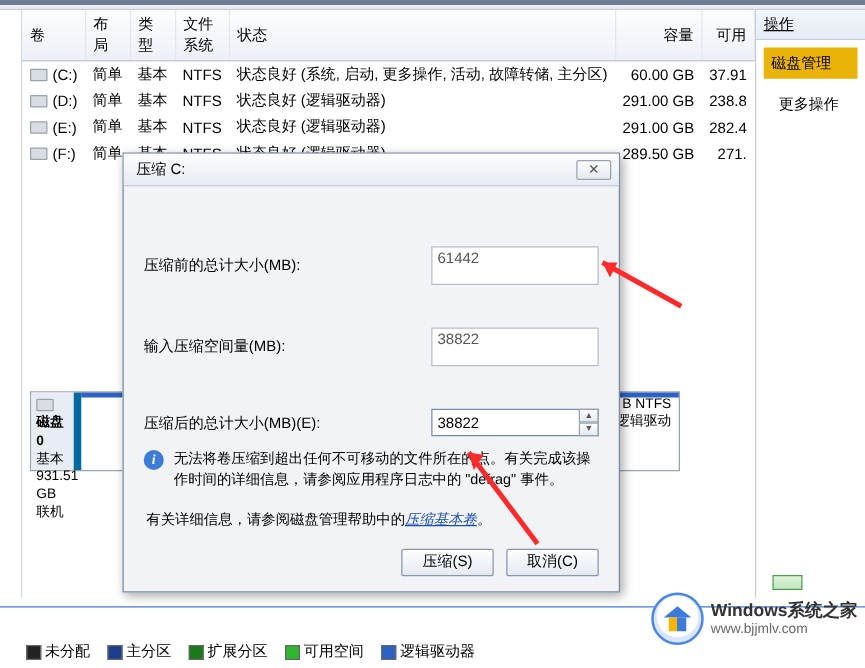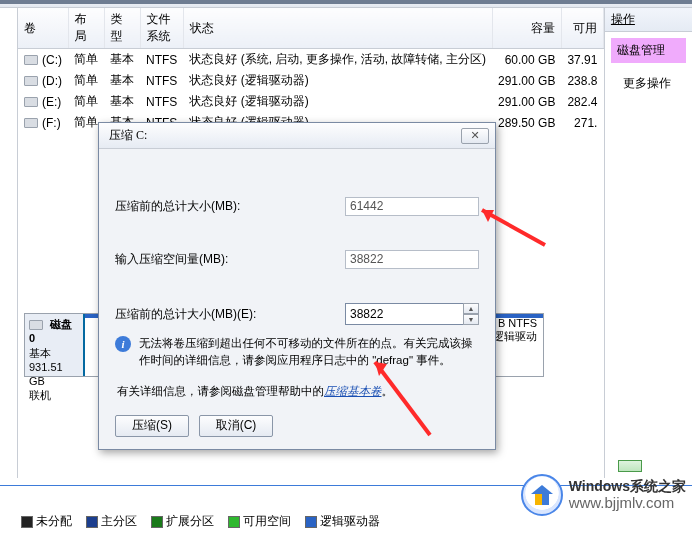--- a/index.html
+++ b/index.html
@@ -39,21 +39,21 @@
   }
   .right-header {
     background: linear-gradient(#f2f5fb, #e5ebf4);
     border-bottom: 1px solid #c8cdd5;
     padding: 3px 6px;
     text-decoration: underline;
   }
   .right-task {
     margin: 6px;
     padding: 4px 6px;
-    background: #f0abfc;
+    background: #eab308;
   }
   .right-more {
     padding: 6px 18px;
     color: #000;
   }
   .vol-table {
     width: 100%;
     border-collapse: collapse;
     font-size: 12px;
   }
@@ -82,23 +82,23 @@
     margin-top: 180px;
     padding: 0 6px;
   }
   .disk-block {
     display: flex;
     border: 1px solid #9aa2ad;
     height: 64px;
     width: 520px;
   }
   .disk-head {
-    width: 60px;
+    width: 40px;
     background: #e8edf5;
-    border-right: 2px solid #0369a1;
+    border-right: 6px solid #0369a1;
     padding: 3px 4px;
     font-size: 11px;
     line-height: 1.3;
   }
   .disk-part {
     flex: 1;
     padding: 3px 4px;
     font-size: 11px;
     border-right: 1px solid #9aa2ad;
     position: relative;
@@ -129,34 +129,33 @@
     width: 398px;
     background: #f1f3f7;
     border: 1px solid #7a8aa3;
     box-shadow: 2px 3px 8px rgba(0,0,0,.35);
   }
   .dlg-title {
     display:flex; justify-content:space-between; align-items:center;
     padding: 4px 6px 4px 10px;
     background: linear-gradient(#fdfdfe,#e6ebf3);
     border-bottom:1px solid #c8cdd5;
-    font-family:Liberation Serif, serif;
   }
   .dlg-close {
     width:28px; height:16px;
     border:1px solid #9aa2ad; border-radius:2px;
     background: linear-gradient(#fdfdfe,#e4e9f1);
     display:flex; align-items:center; justify-content:center;
     font-size:11px; color:#555;
   }
   .dlg-body { padding: 14px 16px 12px 16px; }
   .dlg-row { display:flex; align-items:center; margin-bottom:10px;margin-top:34px; }
   .dlg-row label { width: 230px; }
   .dlg-ro {
-    flex:1; height:19px; padding:1px 4px;
+    flex:1; height:31px; padding:1px 4px;
     background:#fff; border:1px solid #b6bdc8; color:#555;
   }
   .dlg-input-wrap { position:relative; flex:1; }
   .dlg-input {
     width:100%; height:22px; padding:2px 18px 2px 4px;
     border:1px solid #7a8aa3; background:#fff; font-family:inherit; font-size:12px;
   }
   .spinner {
     position:absolute; right:0; top:0; width:16px; height:22px;
     display:flex; flex-direction:column;
@@ -166,21 +165,21 @@
     display:flex;align-items:center;justify-content:center;font-size:7px;color:#555;line-height:1;
   }
   .dlg-info { display:flex; gap:8px; margin:8px 0 14px 0; font-size:11.5px; line-height:1.5; }
   .info-icon {
     width:16px;height:16px;border-radius:50%;
     background:#3d7bd9;color:#fff;display:flex;align-items:center;justify-content:center;
     font-style:italic;font-weight:bold;font-family:Georgia,serif;font-size:11px;flex-shrink:0;margin-top:1px;
   }
   .dlg-link { color:#1a4fb3; text-decoration:underline;font-style:italic; }
   .dlg-detail { font-size:11.5px; margin-bottom:16px; margin-left:2px;}
-  .dlg-btns { display:flex; justify-content:flex-start; gap:10px; }
+  .dlg-btns { display:flex; justify-content:flex-end; gap:10px; }
   .dlg-btn {
     min-width:74px; height:22px; padding:0 10px;
     border:1px solid #8a96a8; border-radius:2px;
     background:linear-gradient(#fdfdfe,#e5eaf2);
     font-family:inherit; font-size:12px;
   }
 
   
   .arrow { position:absolute; pointer-events:none; }
   .arrow svg line{ stroke:#ff2a2a; stroke-width:4; }
@@ -195,21 +194,21 @@
   .watermark .logo{
     width:42px;height:42px;border-radius:50%;
     background:radial-gradient(circle at 50% 45%, #fff 0 58%, #d9e6ff 60% 100%);
     border:2px solid #4a86e8;
     display:flex;align-items:center;justify-content:center;
   }
   .watermark .house{width:22px;height:20px;position:relative;}
   .watermark .house::before{content:"";position:absolute;left:0;right:0;top:0;height:0;border-left:11px solid transparent;border-right:11px solid transparent;border-bottom:9px solid #3d7bd9;}
   .watermark .house::after{content:"";position:absolute;left:4px;right:4px;top:9px;bottom:0;background:linear-gradient(90deg,#f7b500 0 50%,#3d7bd9 50% 100%);}
   .watermark .txt{line-height:1.2;}
-  .watermark .url{font-size:15px;color:#666;}
+  .watermark .url{font-size:11px;color:#666;}
   .wm-line{position:absolute;left:0;right:0;bottom:48px;height:1px;background:#3d7bd9;}
 
   .small-green{position:absolute;right:50px;bottom:62px;width:24px;height:12px;border:1px solid #4a9a4a;background:linear-gradient(#dff3df,#bfe6bf);}
 </style>
 </head>
 <body>
 
 <div class="toolbar-strip"></div>
 
 <div class="main-columns">
@@ -317,21 +316,21 @@
   <div class="dlg-body">
     <div class="dlg-row">
       <label>压缩前的总计大小(MB):</label>
       <div class="dlg-ro">61442</div>
     </div>
     <div class="dlg-row">
       <label>输入压缩空间量(MB):</label>
       <div class="dlg-ro">38822</div>
     </div>
     <div class="dlg-row">
-      <label>压缩前的总计大小(MB)(E):</label>
+      <label>压缩后的总计大小(MB)(E):</label>
       <div class="dlg-input-wrap">
         <input class="dlg-input" value="38822" style="">
         <div class="spinner">
           <div>▲</div>
           <div>▼</div>
         </div>
       </div>
     </div>
 
     <div class="dlg-info">

